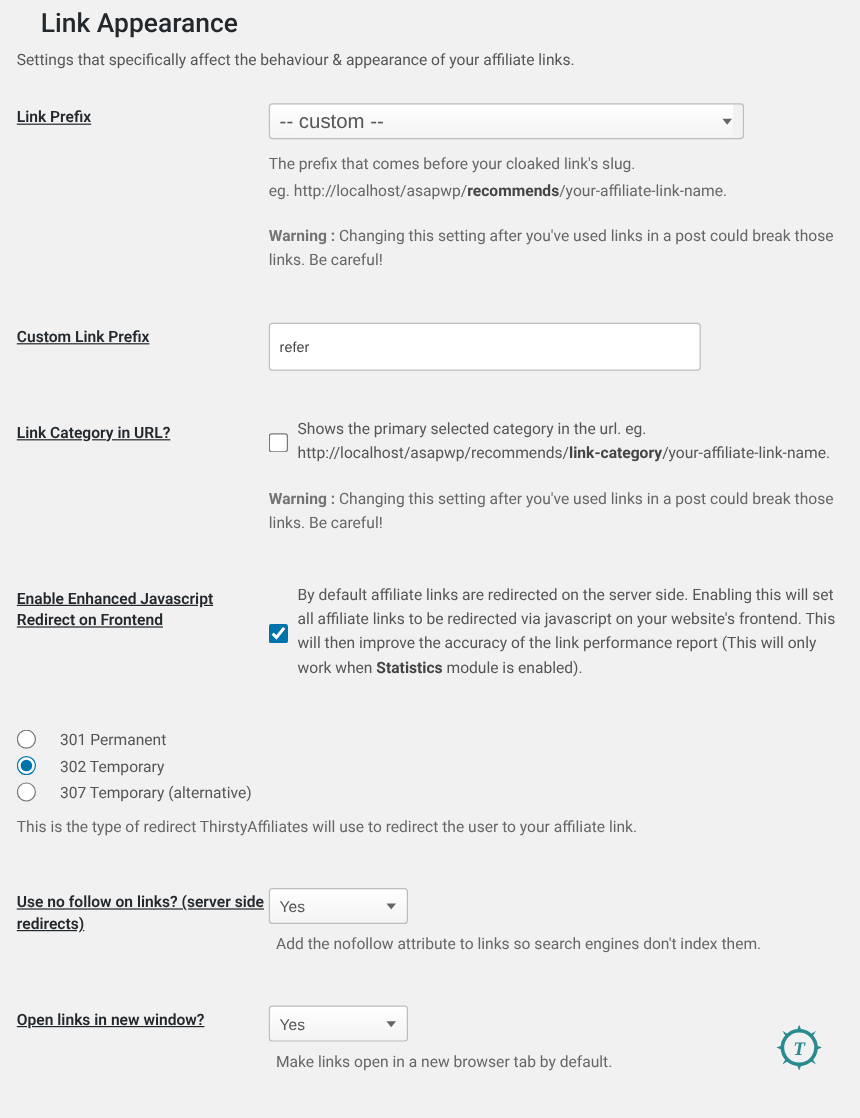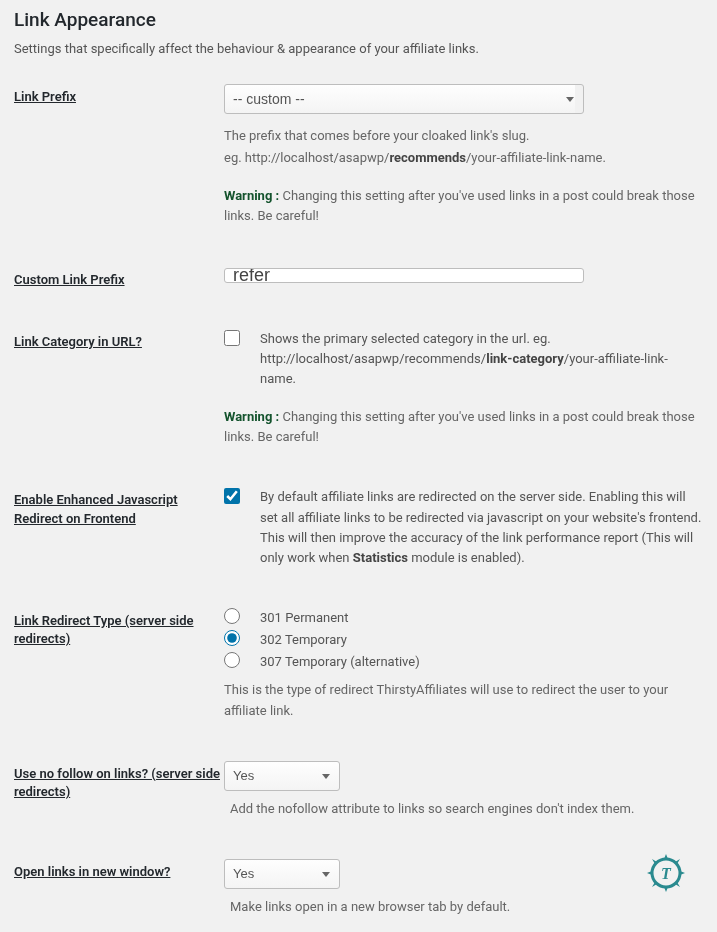--- a/index.html
+++ b/index.html
@@ -5,24 +5,25 @@
     * { box-sizing: border-box; margin: 0; padding: 0; }
     body {
       font-family: -apple-system, BlinkMacSystemFont, "Segoe UI", Roboto, Arial, sans-serif;
       background: #f1f1f1;
       color: #444;
       font-size: 13px;
       padding: 8px 14px;
       width: 717px;
     }
     h2 {
-      font-size: 19px;
+      font-size: 22px;
       font-weight: 500;
       color: #23282d;
       margin-bottom: 10px;
+      margin-left: 20px;
     }
     .subtitle {
       color: #555;
       font-size: 13px;
       margin-bottom: 28px;
     }
     .form-row {
       display: flex;
       align-items: flex-start;
       margin-bottom: 40px;
@@ -39,70 +40,70 @@
     }
     .field-col {
       flex: 1;
       color: #555;
       font-size: 13px;
       line-height: 1.55;
     }
     .desc { margin-top: 8px; color: #666; }
     .desc.first { margin-top: 12px; }
     .warning { margin-top: 18px; color: #666; }
-    .warning b { color: #14532d; }
+    .warning b { color: #737373; }
     select.wide {
-      width: 360px;
+      width: 396px;
       height: 30px;
       padding: 3px 34px 3px 8px;
       border: 1px solid #bdbdbd;
       border-radius: 3px;
       background: linear-gradient(#fefefe, #f4f4f4);
-      font-size: 14px;
+      font-size: 17px;
       color: #555;
       appearance: none;
       -webkit-appearance: none;
       background-repeat: no-repeat;
       background-position: right 8px center;
     }
     .select-wrap { position: relative; display: inline-block; }
     .select-wrap::after {
       content: "";
       position: absolute;
       right: 10px;
       top: 50%;
       margin-top: -2px;
       border-left: 4px solid transparent;
       border-right: 4px solid transparent;
       border-top: 5px solid #666;
       pointer-events: none;
     }
     input[type=text] {
       width: 360px;
-      height: 15px;
+      height: 40px;
       padding: 3px 8px;
       border: 1px solid #bdbdbd;
       border-radius: 3px;
-      font-size: 18px;
+      font-size: 12px;
       color: #444;
       background: #fff;
     }
     select.small {
       width: 116px;
       height: 30px;
       padding: 3px 24px 3px 8px;
       border: 1px solid #bdbdbd;
       border-radius: 3px;
       background: linear-gradient(#fefefe, #f4f4f4);
       font-size: 13px;
       color: #555;
       appearance: none;
       -webkit-appearance: none;
     }
-    .checkbox-row { display: flex; align-items: flex-start; gap: 20px; }
+    .checkbox-row { display: flex; align-items: center; gap: 8px; }
     .checkbox-row input[type=checkbox] {
       width: 16px; height: 16px; margin-top: 1px;
       accent-color: #0073aa;
       cursor: pointer;
     }
     .checkbox-row .cb-text { flex: 1; }
     .radio-group { }
     .radio-row { display: flex; align-items: flex-start; gap: 20px; margin-bottom: 2px; }
     .radio-row input[type=radio] {
       width: 16px; height: 16px;
@@ -173,21 +174,20 @@
     <div class="checkbox-row">
       <input type="checkbox" checked="" style="">
       <div class="cb-text">
         <span>By default affiliate links are redirected on the server side. Enabling this will set all affiliate links to be redirected via javascript on your website's frontend. This will then improve the accuracy of the link performance report (This will only work when </span><span class="inline-bold">Statistics</span><span> module is enabled).</span>
       </div>
     </div>
   </div>
 </div>
 
 <div class="form-row">
-  <div class="label-col">Link Redirect Type (server side redirects)</div>
   <div class="field-col">
     <div class="radio-group">
       <div class="radio-row">
         <input type="radio" name="redir" style="">
         <label>301 Permanent</label>
       </div>
       <div class="radio-row">
         <input type="radio" name="redir" checked="" style="">
         <label>302 Temporary</label>
       </div>

